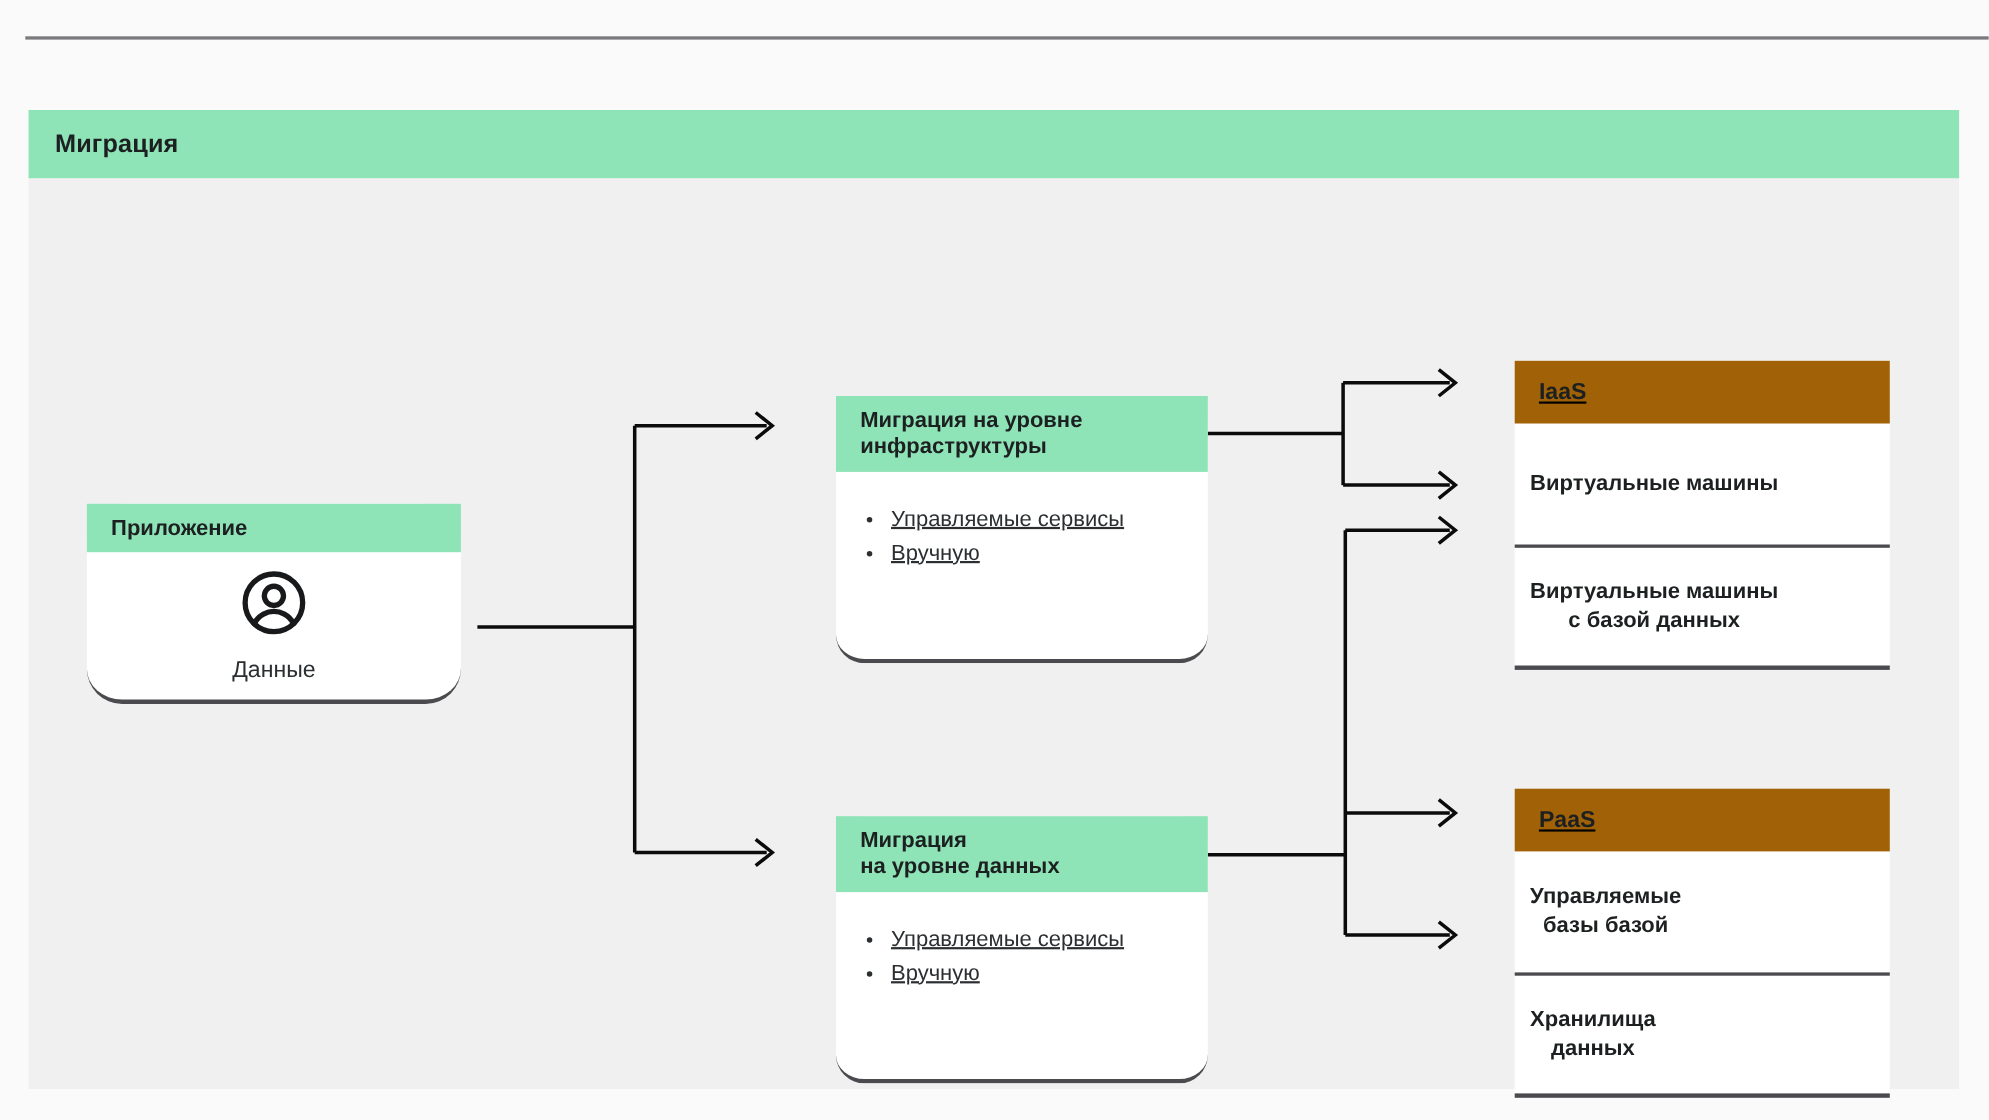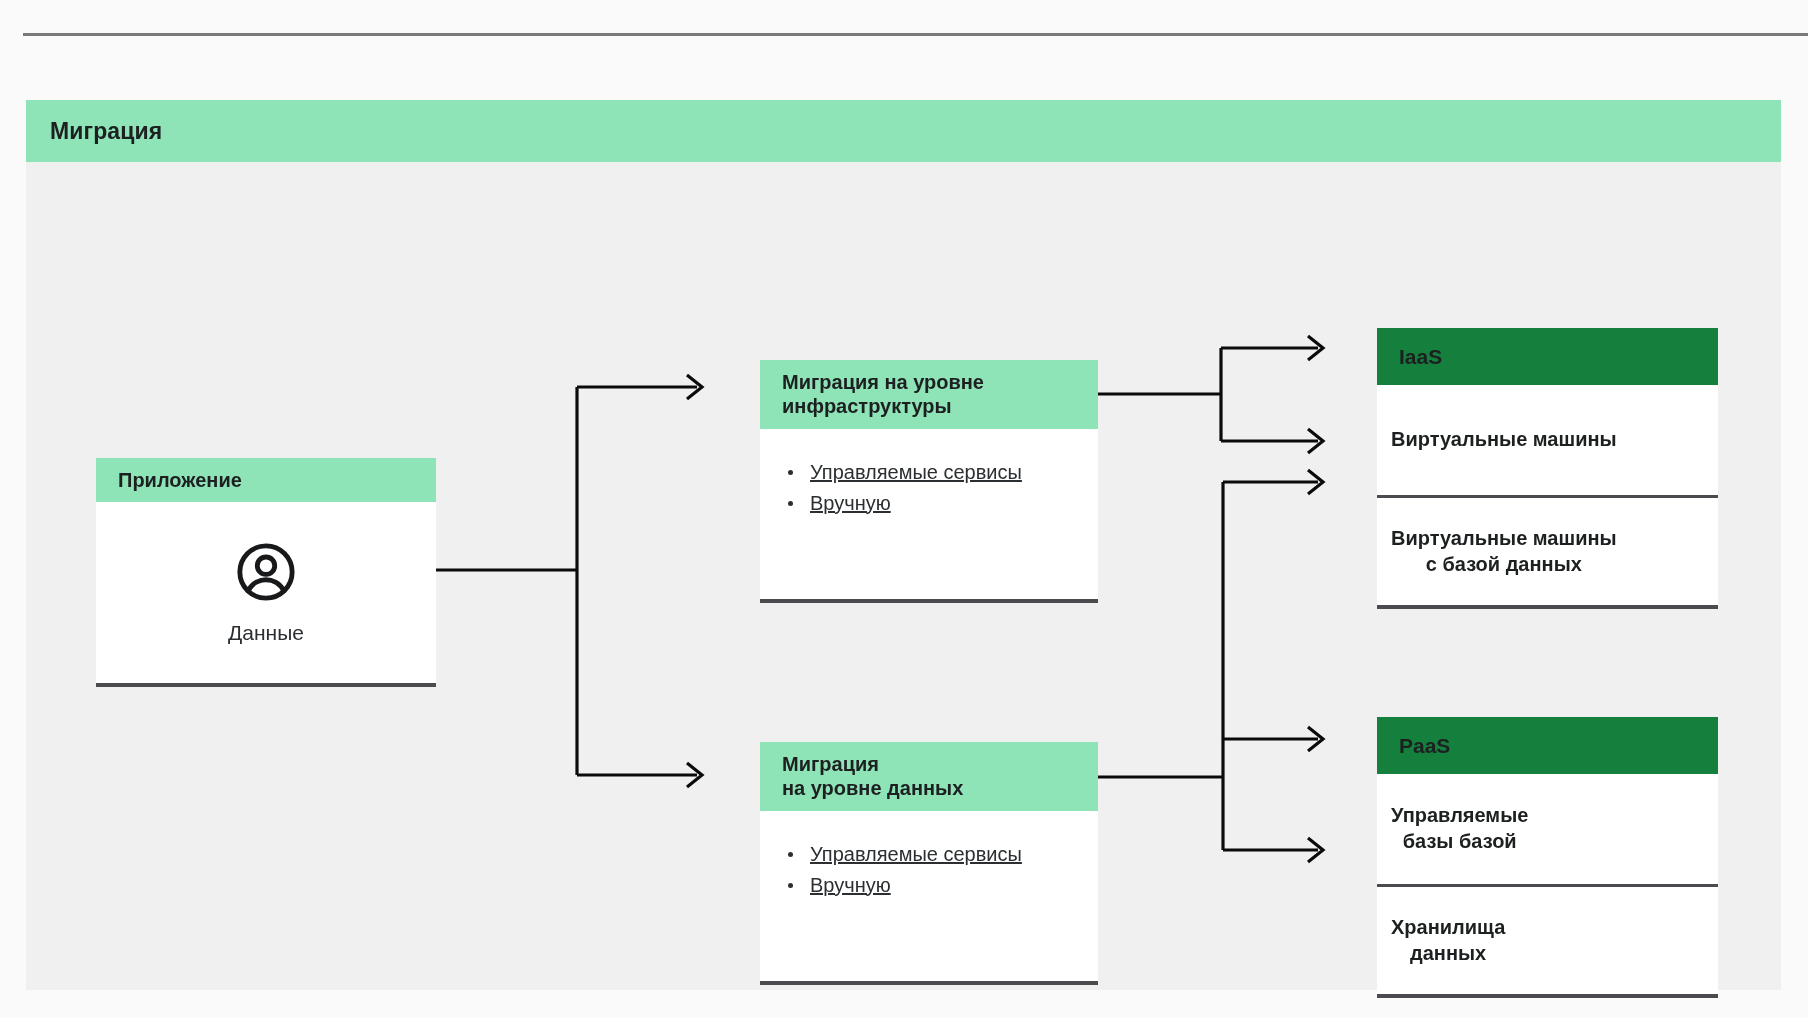--- a/index.html
+++ b/index.html
@@ -76,56 +76,56 @@
     border-bottom: 4px solid #4a4a4f;
   }
 
   .card-head {
     display: flex;
     align-items: center;
     padding: 0 22px;
   }
 
   .card-head.light { background: #8ee3b7; }
-  .card-head.bright { background: #15803d; }
+  .card-head.bright { background: #a16207; text-decoration: underline; }
 
   .card-head-text {
     font-size: 20px;
     font-weight: 700;
     color: #1d2021;
     line-height: 1.22;
     white-space: pre-line;
   }
 
   .card-head.bright .card-head-text { font-size: 21px; }
 
   
-  .app-card { left: 70px; top: 358px; width: 340px; }
+  .app-card { left: 53px; top: 358px; width: 340px; border-radius: 32px; }
   .app-card .card-head { height: 44px; }
   .app-card .card-head-text { font-size: 20px; }
 
   .app-body {
-    height: 181px;
+    height: 134px;
     display: flex;
     flex-direction: column;
     align-items: center;
     justify-content: center;
     gap: 18px;
   }
 
   .app-icon { width: 62px; height: 62px; display: block; }
 
   .app-caption {
     font-size: 21px;
     color: #2b2f31;
     font-weight: 400;
   }
 
   
-  .mid-card { left: 734px; width: 338px; }
+  .mid-card { left: 734px; width: 338px; border-radius: 26px; }
   .mid-card.infra { top: 260px; }
   .mid-card.data  { top: 642px; }
 
   .mid-card .card-head {
     min-height: 58px;
     padding-top: 10px;
     padding-bottom: 10px;
     align-items: center;
   }
 

